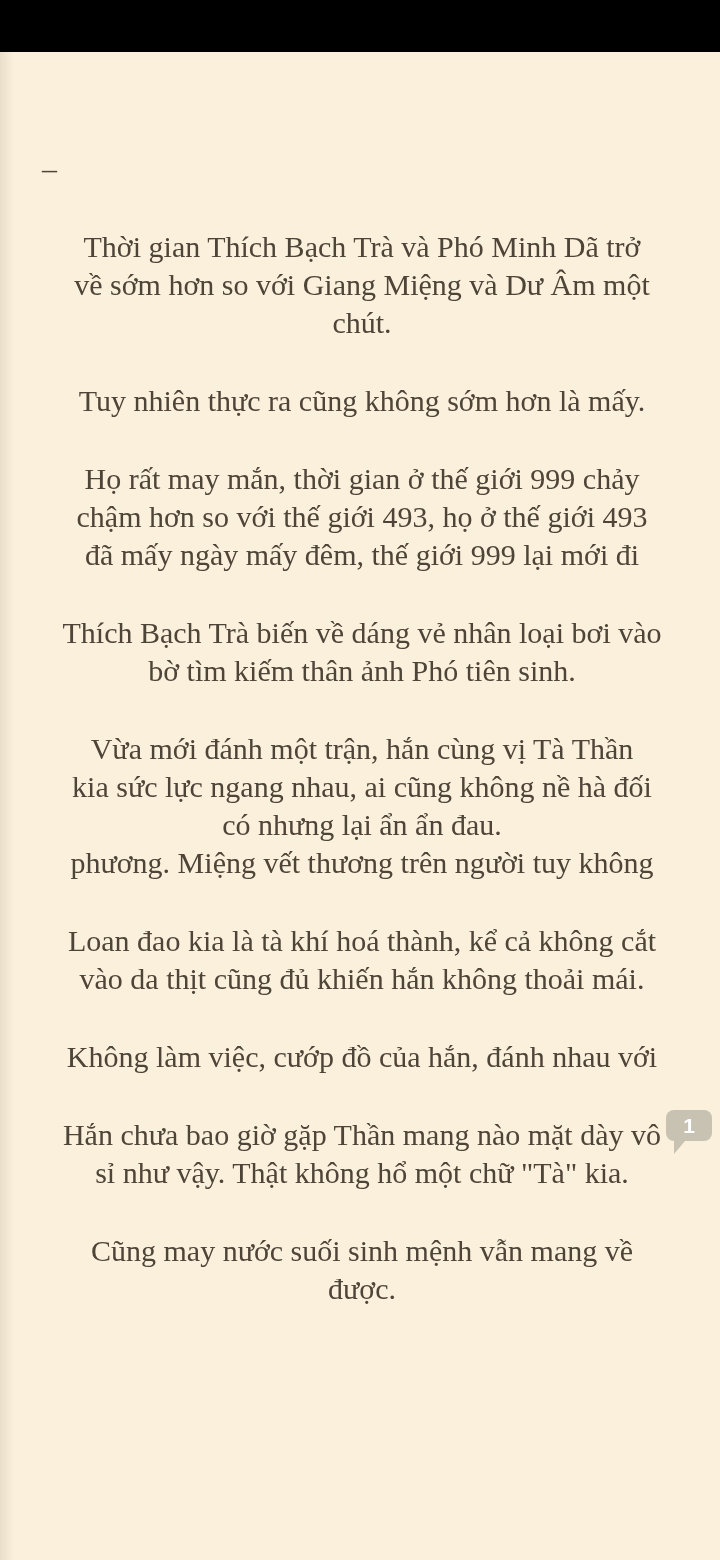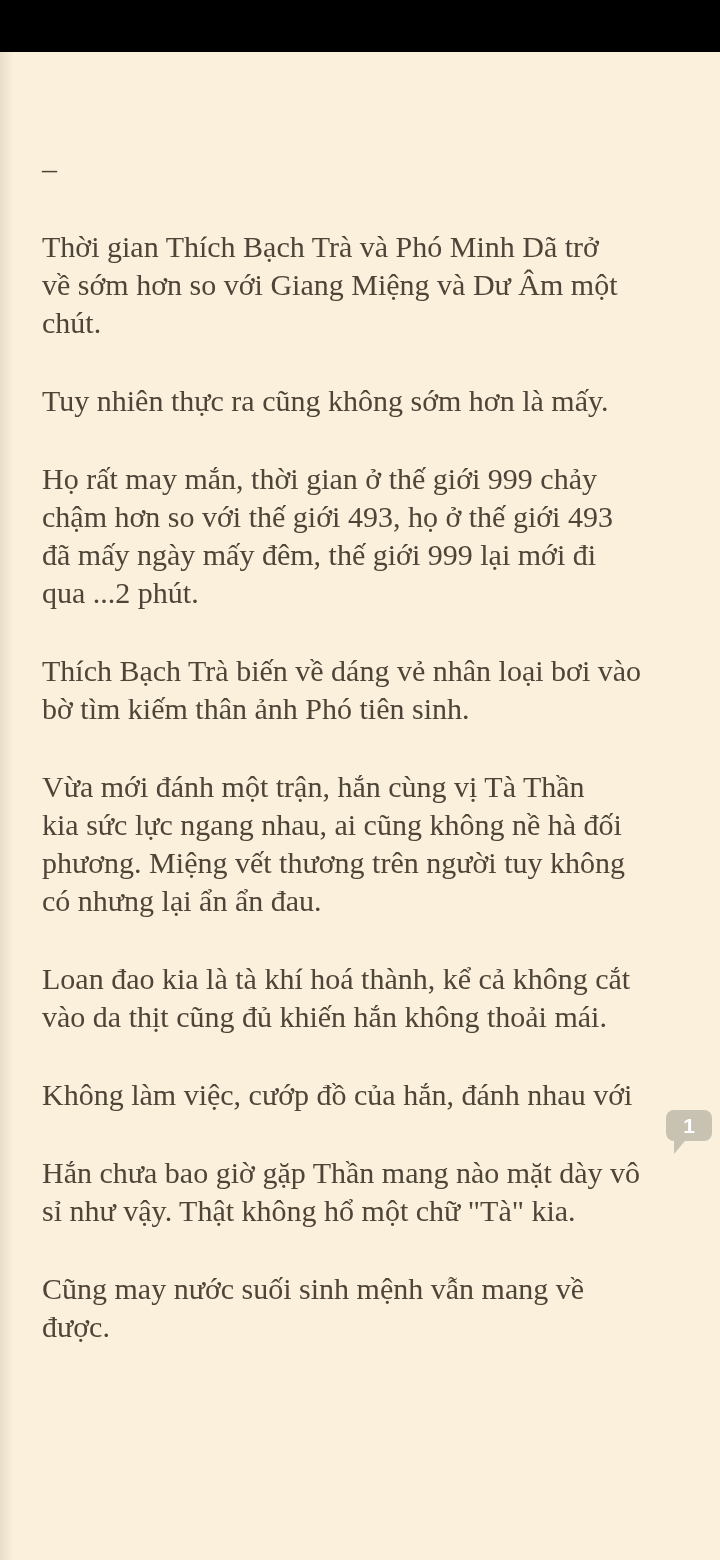--- a/index.html
+++ b/index.html
@@ -30,21 +30,21 @@
     background: linear-gradient(to right, rgba(84,62,30,0.10), rgba(84,62,30,0));
     pointer-events: none;
   }
   .content {
     position: absolute;
     left: 42px; top: 98px;
     width: 640px;
     color: #4E4438;
     font-size: 30px;
   }
-  .para { margin: 0 0 40px 0; }
+  .para { margin: 0 0 40px 0; text-align: center; }
   .line {
     display: block;
     height: 38px;
     line-height: 38px;
     white-space: nowrap;
   }
   .sep { margin: 0 0 40px 0; }
   .badge {
     position: absolute;
     top: 1058px;   
@@ -88,33 +88,32 @@
     </div>
 
     <div class="para">
       <div class="line">Tuy nhiên thực ra cũng không sớm hơn là mấy.</div>
     </div>
 
     <div class="para">
       <div class="line">Họ rất may mắn, thời gian ở thế giới 999 chảy</div>
       <div class="line">chậm hơn so với thế giới 493, họ ở thế giới 493</div>
       <div class="line">đã mấy ngày mấy đêm, thế giới 999 lại mới đi</div>
-      <div class="line">qua ...2 phút.</div>
     </div>
 
     <div class="para">
       <div class="line">Thích Bạch Trà biến về dáng vẻ nhân loại bơi vào</div>
       <div class="line">bờ tìm kiếm thân ảnh Phó tiên sinh.</div>
     </div>
 
     <div class="para">
       <div class="line">Vừa mới đánh một trận, hắn cùng vị Tà Thần</div>
       <div class="line">kia sức lực ngang nhau, ai cũng không nề hà đối</div>
+      <div class="line">có nhưng lại ẩn ẩn đau.</div>
       <div class="line">phương. Miệng vết thương trên người tuy không</div>
-      <div class="line">có nhưng lại ẩn ẩn đau.</div>
     </div>
 
     <div class="para">
       <div class="line">Loan đao kia là tà khí hoá thành, kể cả không cắt</div>
       <div class="line">vào da thịt cũng đủ khiến hắn không thoải mái.</div>
     </div>
 
     <div class="para">
       <div class="line">Không làm việc, cướp đồ của hắn, đánh nhau với</div>
     </div>

